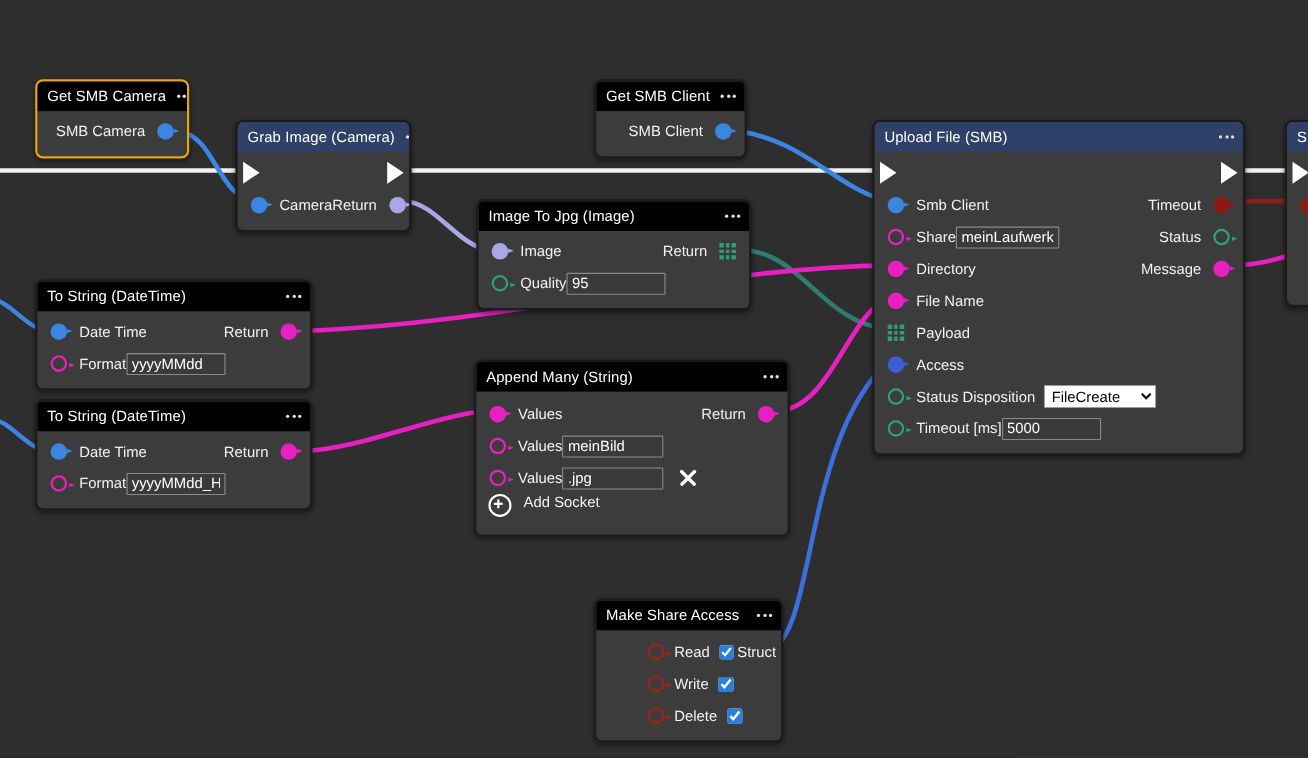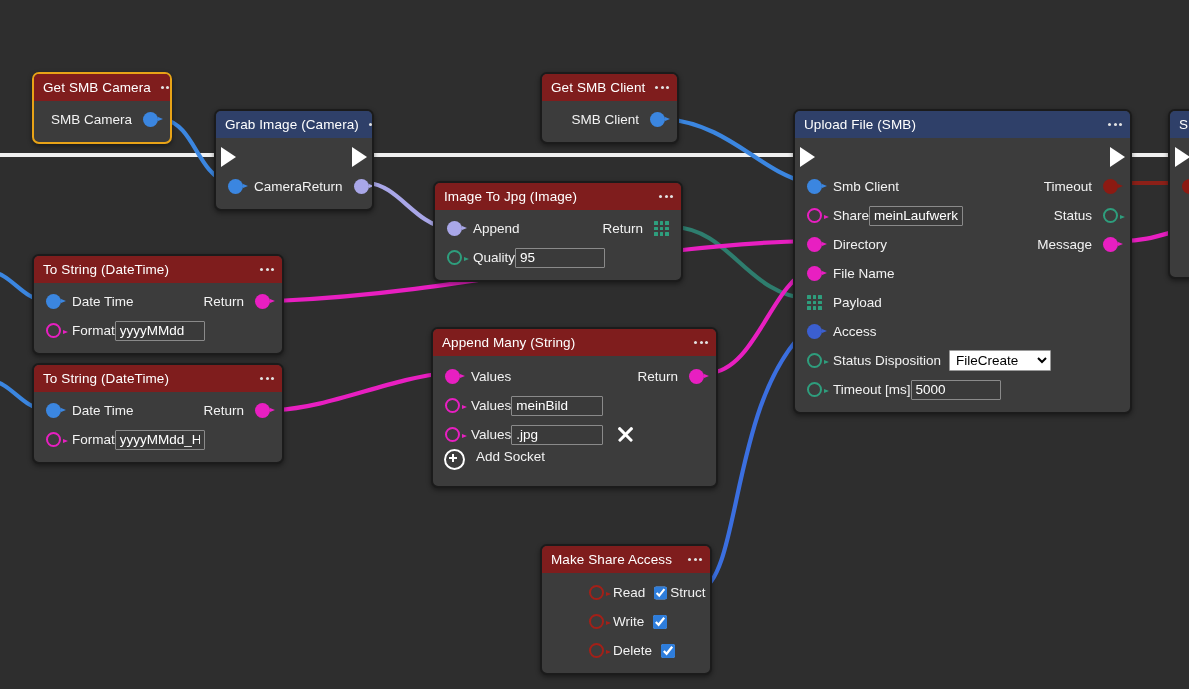--- a/index.html
+++ b/index.html
@@ -29,21 +29,21 @@
     display:flex;align-items:center;
     padding:0 8px 0 9px;
     color:#ffffff;
     font-size:13.5px;
     letter-spacing:.1px;
     white-space:nowrap;
   }
   .hdr .title{flex:0 0 auto;}
   .hdr .dots{margin-left:10px;display:flex;gap:2.5px;align-items:center;}
   .hdr .dots i{width:3px;height:3px;background:#e3e3e3;border-radius:50%;display:block;}
-  .hdr.green{background:#7f1d1d;}
+  .hdr.green{background:#000000;}
   .hdr.blue{background:#2f4069;}
   .body{padding:4px 0 8px 0;}
 
   
   .row{
     display:flex;align-items:center;
     height:29px;
     position:relative;
     color:#f2f2f2;font-size:13.5px;
     white-space:nowrap;
@@ -231,21 +231,21 @@
       <span class="title">Image To Jpg (Image)</span>
       <span class="dots" style="margin-left:auto;">
           <i></i>
           <i></i>
           <i></i>
         </span>
     </div>
     <div class="body">
       <div class="row">
         <span class="sock solid lav sock-l"></span>
-        <span class="lbl">Append</span>
+        <span class="lbl">Image</span>
         <span class="lbl r">Return</span>
         <span class="grid-sock sock-r">
           <i></i>
             <i></i>
             <i></i>
             <i></i>
             <i></i>
             <i></i>
             <i></i>
             <i></i>

